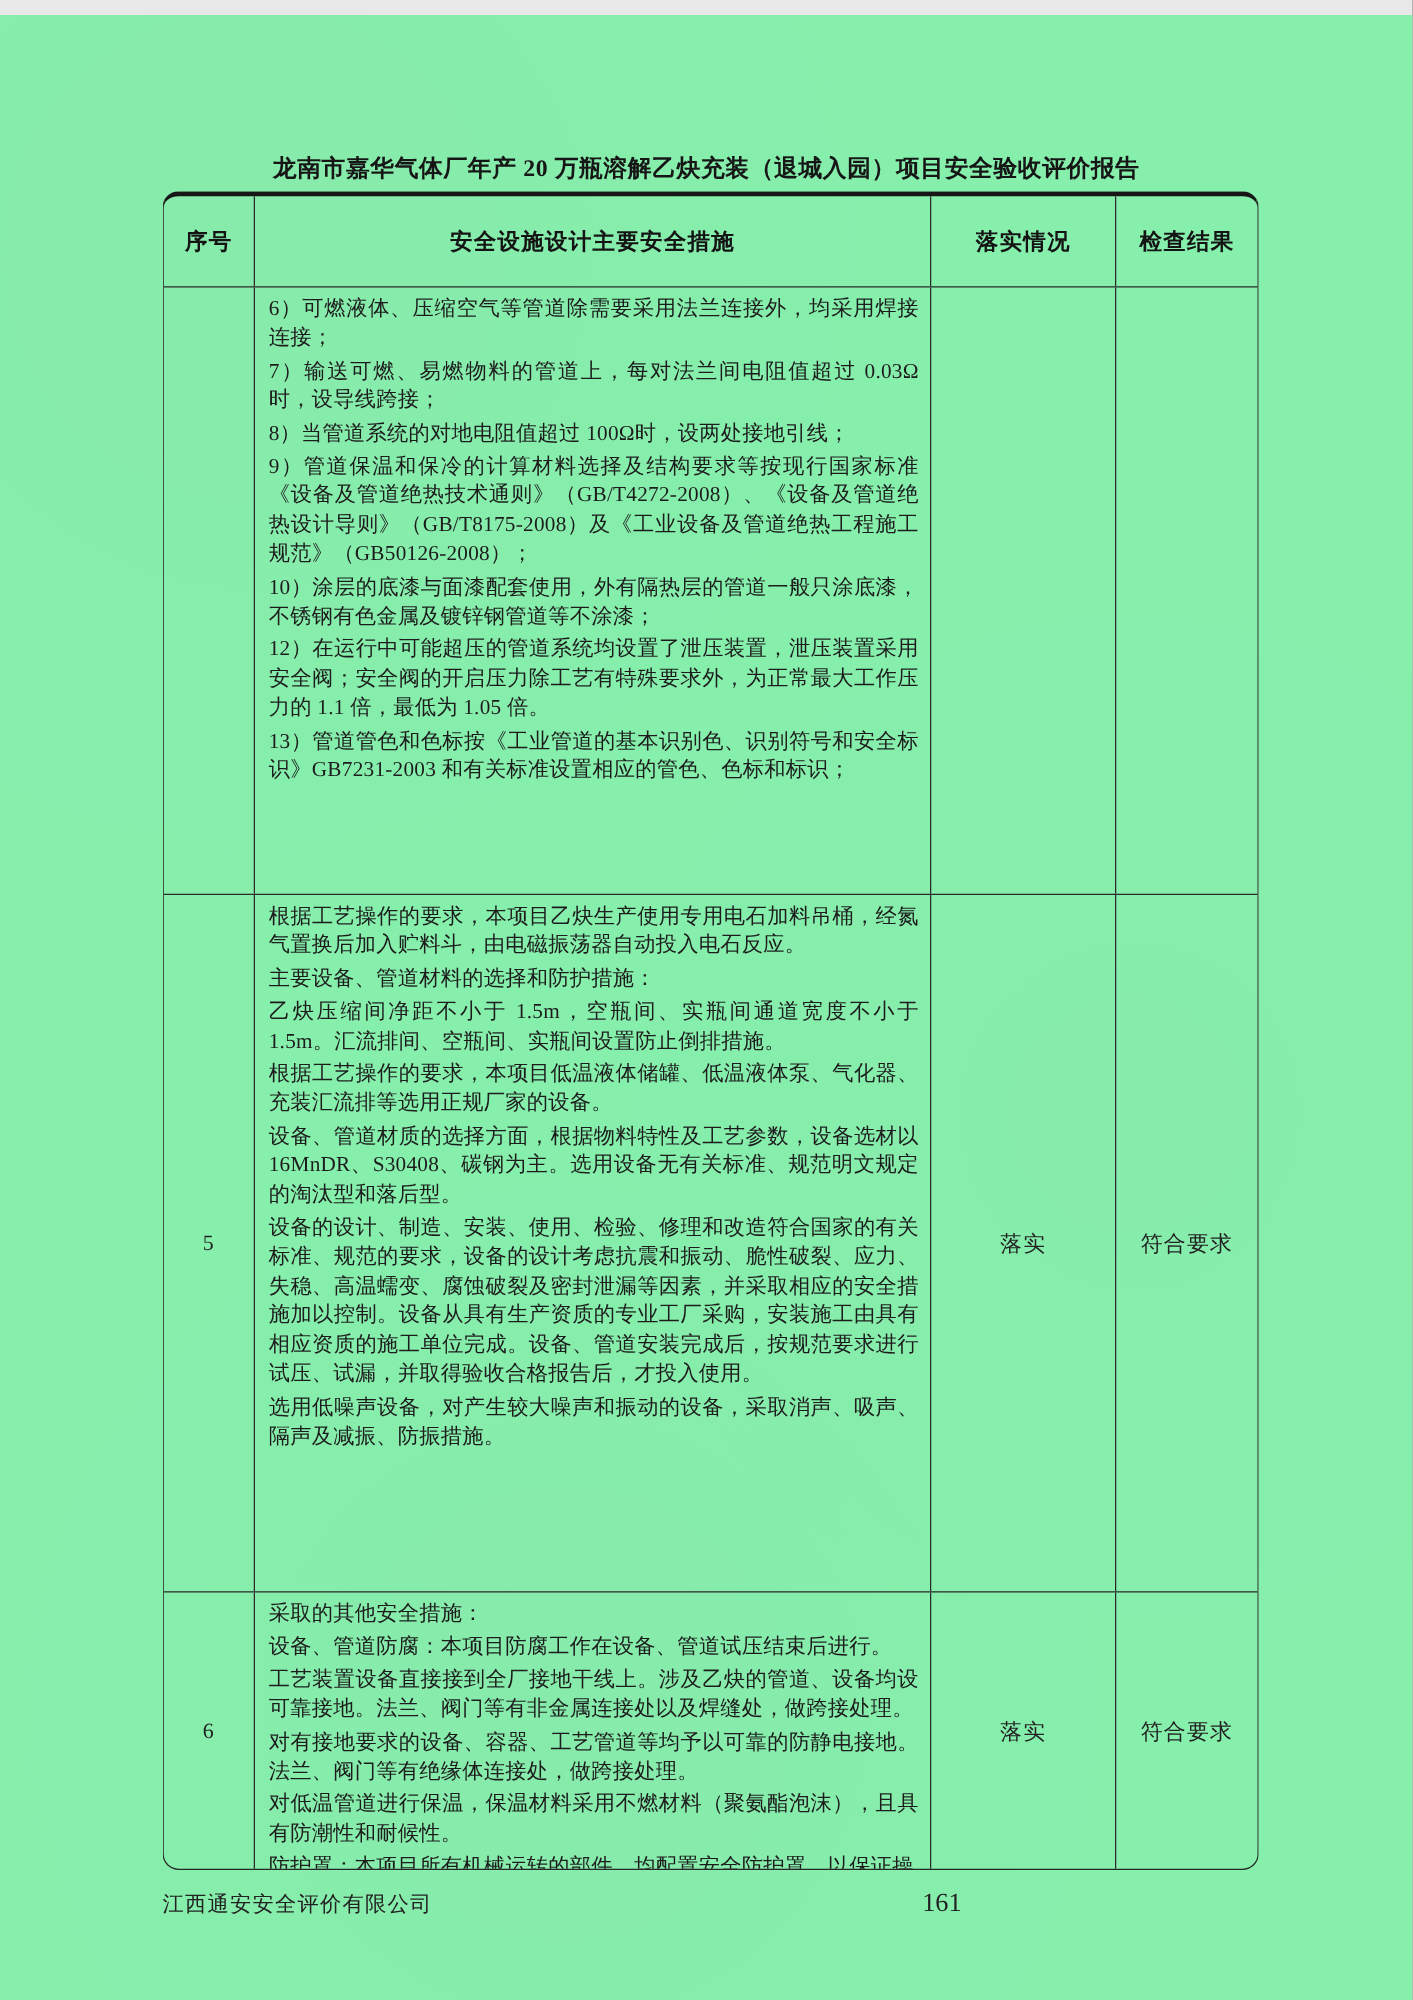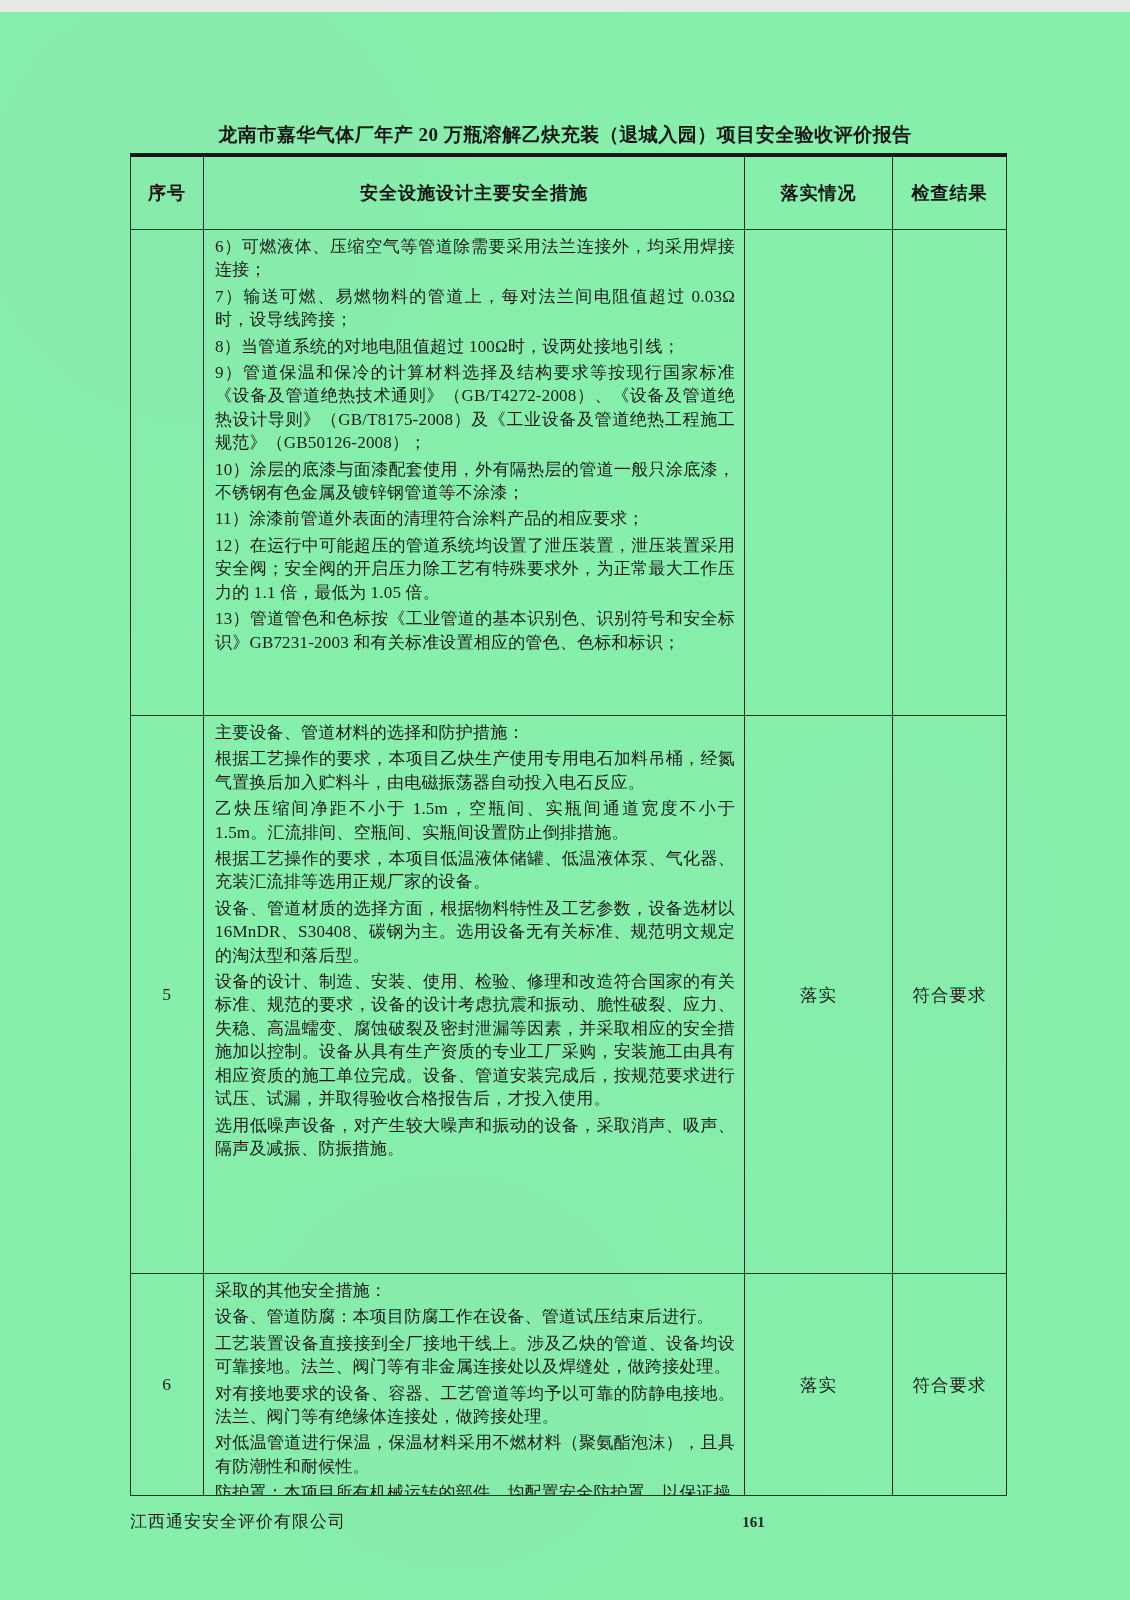--- a/index.html
+++ b/index.html
@@ -35,20 +35,21 @@
     color: #161616;
   }
   .report-table {
     position: absolute;
     left: 130px; top: 141px;
     width: 877px;
     border-top: 4px solid #171717;
     border-left: 1.6px solid #262626;
     border-right: 1.6px solid #262626;
     border-bottom: 1.8px solid #262626;
+    border-radius: 13px;
   }
   .t-row {
     display: grid;
     grid-template-columns: 73px 541px 148px 1fr;
     border-bottom: 1.6px solid #2a2a2a;
   }
   .t-row:last-child { border-bottom: none; }
   .cell {
     border-right: 1.5px solid #2a2a2a;
     overflow: hidden;
@@ -87,21 +88,21 @@
   .footer {
     position: absolute;
     left: 130px; top: 1498px;
     width: 877px;
     display: flex;
     align-items: baseline;
     font-size: 17px;
     color: #222;
   }
   .footer-company { flex: 0 0 370px; letter-spacing: 1px; }
-  .footer-page { flex: 1; text-align: center; font-size: 15px; font-weight: bold; }
+  .footer-page { flex: 1; text-align: center; font-size: 21px; }
   .footer-doc { flex: 0 0 330px; text-align: right; letter-spacing: 0.5px; }
 </style>
 </head>
 <body>
 
 <div class="page">
 
   <div class="doc-title">龙南市嘉华气体厂年产 20 万瓶溶解乙炔充装（退城入园）项目安全验收评价报告</div>
 
   <div class="report-table">
@@ -114,33 +115,32 @@
     </div>
 
     <div class="t-row row-0">
       <div class="cell c-center"></div>
       <div class="cell measure-cell">
         <div class="para">6）可燃液体、压缩空气等管道除需要采用法兰连接外，均采用焊接连接；</div>
         <div class="para">7）输送可燃、易燃物料的管道上，每对法兰间电阻值超过 0.03Ω时，设导线跨接；</div>
         <div class="para">8）当管道系统的对地电阻值超过 100Ω时，设两处接地引线；</div>
         <div class="para">9）管道保温和保冷的计算材料选择及结构要求等按现行国家标准《设备及管道绝热技术通则》（GB/T4272-2008）、《设备及管道绝热设计导则》（GB/T8175-2008）及《工业设备及管道绝热工程施工规范》（GB50126-2008）；</div>
         <div class="para">10）涂层的底漆与面漆配套使用，外有隔热层的管道一般只涂底漆，不锈钢有色金属及镀锌钢管道等不涂漆；</div>
-        <div class="para">11）涂漆前管道外表面的清理符合涂料产品的相应要求；</div>
         <div class="para">12）在运行中可能超压的管道系统均设置了泄压装置，泄压装置采用安全阀；安全阀的开启压力除工艺有特殊要求外，为正常最大工作压力的 1.1 倍，最低为 1.05 倍。</div>
         <div class="para">13）管道管色和色标按《工业管道的基本识别色、识别符号和安全标识》GB7231-2003 和有关标准设置相应的管色、色标和标识；</div>
       </div>
       <div class="cell c-center"></div>
       <div class="cell c-center"></div>
     </div>
 
     <div class="t-row row-1">
       <div class="cell c-center">5</div>
       <div class="cell measure-cell">
+        <div class="para">根据工艺操作的要求，本项目乙炔生产使用专用电石加料吊桶，经氮气置换后加入贮料斗，由电磁振荡器自动投入电石反应。</div>
         <div class="para">主要设备、管道材料的选择和防护措施：</div>
-        <div class="para">根据工艺操作的要求，本项目乙炔生产使用专用电石加料吊桶，经氮气置换后加入贮料斗，由电磁振荡器自动投入电石反应。</div>
         <div class="para">乙炔压缩间净距不小于 1.5m，空瓶间、实瓶间通道宽度不小于 1.5m。汇流排间、空瓶间、实瓶间设置防止倒排措施。</div>
         <div class="para">根据工艺操作的要求，本项目低温液体储罐、低温液体泵、气化器、充装汇流排等选用正规厂家的设备。</div>
         <div class="para">设备、管道材质的选择方面，根据物料特性及工艺参数，设备选材以 16MnDR、S30408、碳钢为主。选用设备无有关标准、规范明文规定的淘汰型和落后型。</div>
         <div class="para">设备的设计、制造、安装、使用、检验、修理和改造符合国家的有关标准、规范的要求，设备的设计考虑抗震和振动、脆性破裂、应力、失稳、高温蠕变、腐蚀破裂及密封泄漏等因素，并采取相应的安全措施加以控制。设备从具有生产资质的专业工厂采购，安装施工由具有相应资质的施工单位完成。设备、管道安装完成后，按规范要求进行试压、试漏，并取得验收合格报告后，才投入使用。</div>
         <div class="para">选用低噪声设备，对产生较大噪声和振动的设备，采取消声、吸声、隔声及减振、防振措施。</div>
       </div>
       <div class="cell c-center">落实</div>
       <div class="cell c-center">符合要求</div>
     </div>
 

